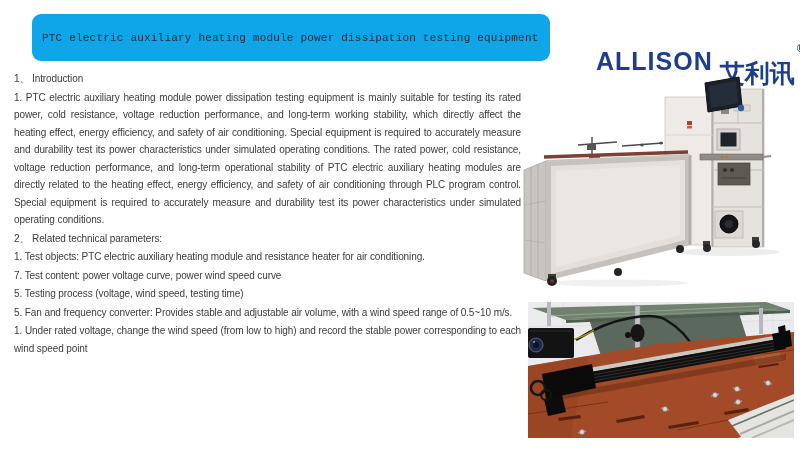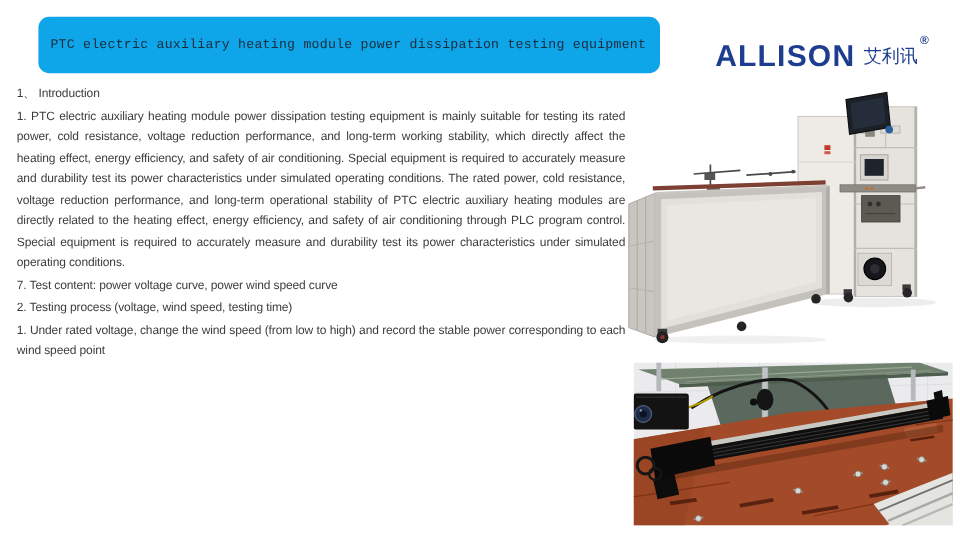--- a/index.html
+++ b/index.html
@@ -14,21 +14,21 @@
   }
   .banner-title{
     font-family:"Liberation Mono","DejaVu Sans Mono",monospace;
     font-size:11px;color:#1e2b3c;letter-spacing:0.2px;white-space:nowrap;
   }
   .logo{
     position:absolute;left:596px;top:33px;display:flex;align-items:center;
     color:#1d3e8e;white-space:nowrap;
   }
   .logo-latin{font-size:25px;font-weight:bold;letter-spacing:1px;}
-  .logo-cjk{font-size:15px;font-weight:normal;margin-left:7px;}
+  .logo-cjk{font-size:25px;font-weight:bold;margin-left:7px;margin-top:24px;}
   .logo-reg{font-size:10px;font-weight:bold;position:relative;top:-13px;margin-left:2px;}
   .content{
     position:absolute;left:14px;top:70px;width:507px;
     font-size:10px;line-height:17.5px;color:#3c3c3c;
     letter-spacing:-0.1px;text-align:justify;
   }
   .content p{margin:0 0 1px 0;}
   .content p.head{text-align:left;}
   .photo{position:absolute;}
   .photo-top{left:522px;top:75px;width:278px;height:212px;}
@@ -44,22 +44,25 @@
 
 <div class="logo">
   <span class="logo-latin">ALLISON</span>
   <span class="logo-cjk">艾利讯</span>
   <span class="logo-reg">®</span>
 </div>
 
 <div class="content">
   <p class="head">1、 Introduction</p>
   <p>1. PTC electric auxiliary heating module power dissipation testing equipment is mainly suitable for testing its rated power, cold resistance, voltage reduction performance, and long-term working stability, which directly affect the heating effect, energy efficiency, and safety of air conditioning. Special equipment is required to accurately measure and durability test its power characteristics under simulated operating conditions. The rated power, cold resistance, voltage reduction performance, and long-term operational stability of PTC electric auxiliary heating modules are directly related to the heating effect, energy efficiency, and safety of air conditioning through PLC program control. Special equipment is required to accurately measure and durability test its power characteristics under simulated operating conditions.</p>
+  <p class="head">2、 Related technical parameters:</p>
+  <p>1. Test objects: PTC electric auxiliary heating module and resistance heater for air conditioning.</p>
   <p>7. Test content: power voltage curve, power wind speed curve</p>
-  <p>2. Testing process (voltage, wind speed, testing time)</p>
+  <p>5. Testing process (voltage, wind speed, testing time)</p>
+  <p>5. Fan and frequency converter: Provides stable and adjustable air volume, with a wind speed range of 0.5~10 m/s.</p>
   <p>1. Under rated voltage, change the wind speed (from low to high) and record the stable power corresponding to each wind speed point</p>
 </div>
 
 <div class="photo photo-top">
   <svg width="278" height="212" viewBox="0 0 278 212">
 
     <ellipse cx="95" cy="208" rx="72" ry="3.5" fill="rgba(0,0,0,0.06)"></ellipse>
     <ellipse cx="206" cy="177" rx="52" ry="4" fill="rgba(0,0,0,0.07)"></ellipse>
 
     <g>

